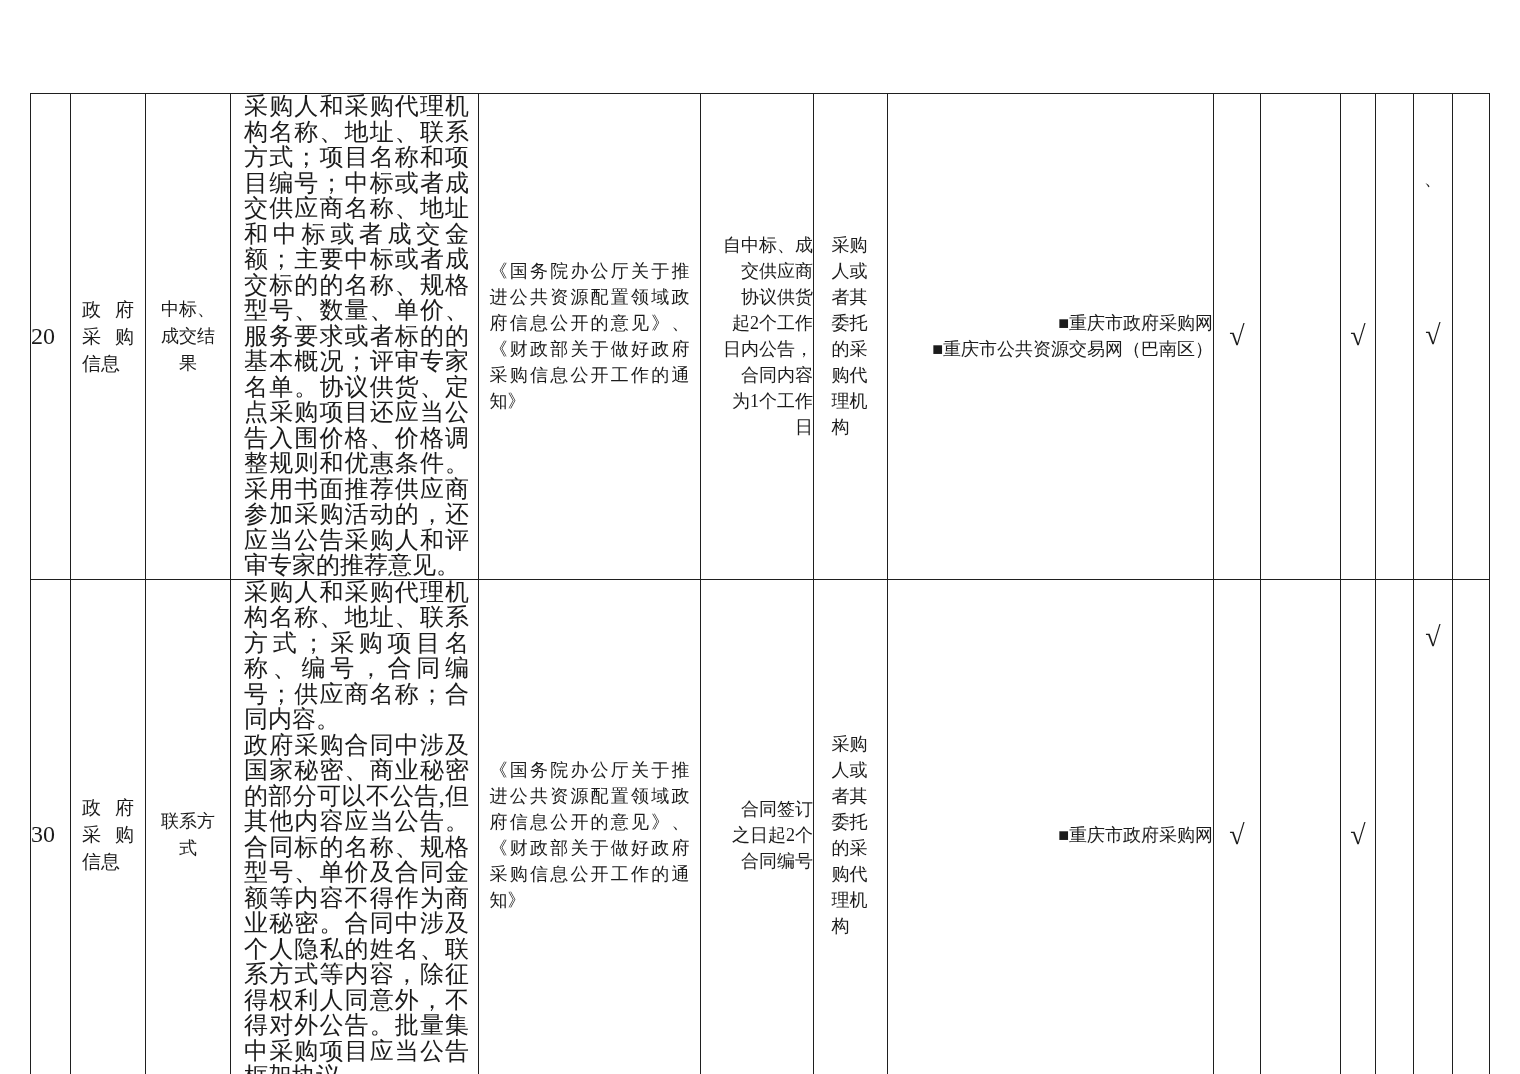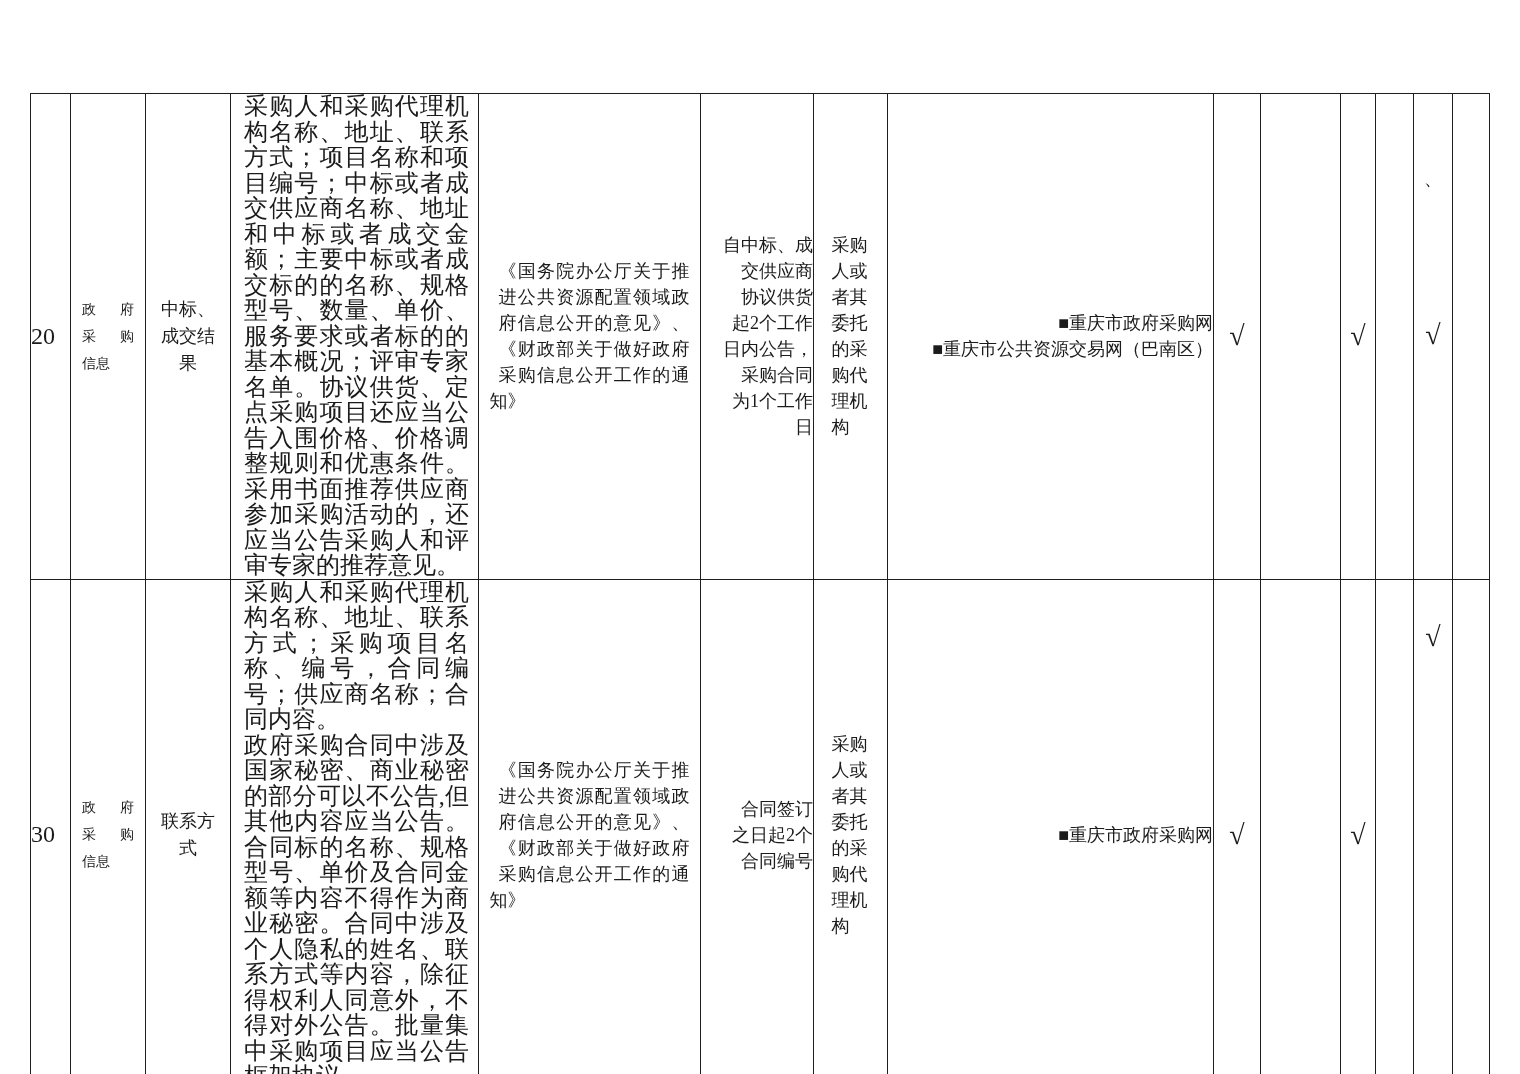--- a/index.html
+++ b/index.html
@@ -12,32 +12,32 @@
   table.doc-table {
     position:absolute; left:30px; top:93px; width:1459px;
     border-collapse:collapse; table-layout:fixed;
   }
   td { border:1.5px solid #1f1f1f; padding:0; vertical-align:middle; overflow:hidden; }
   tr.r20 { height:396px; }
   tr.r21 { height:419px; }
 
   .c-num { font-size:24px; }
 
-  .cat-block { width:52px; margin:4px auto; font-size:14px; line-height:27px; }
+  .cat-block { width:52px; margin:4px auto; font-size:19px; line-height:27px; }
   .spread { text-align:justify; text-align-last:justify; }
 
   .item-block { width:58px; margin:16px auto; font-size:18px; line-height:27px; text-align:center; }
 
   .content-text {
     padding:0 9px 0 13px; font-size:24px; line-height:25.5px;
     text-align:justify; white-space:pre-line;
   }
 
   .basis-block { width:200px; margin:0 auto; font-size:18px; line-height:26px; }
-  .jline { text-align:justify; text-align-last:justify;margin-left:9px; }
+  .jline { text-align:justify; text-align-last:justify; }
   .jline-last { text-align:left; }
 
   .timing-block { font-size:18px; line-height:26px; text-align:right; }
 
   .resp-block { width:38px; margin:4px auto; font-size:18px; line-height:26px; text-align:left; }
 
   .chan-block { padding-left:16px; font-size:18px; line-height:26px; text-align:right; }
 
   .c-mark { text-align:center; }
   .check { font-size:28px; line-height:34px; }
@@ -96,21 +96,21 @@
             <div class="jline-last">知》</div>
           </div>
         </td>
         <td>
           <div class="timing-block">
             <div>自中标、成</div>
             <div>交供应商</div>
             <div>协议供货</div>
             <div>起2个工作</div>
             <div>日内公告，</div>
-            <div>采购合同</div>
+            <div>合同内容</div>
             <div>为1个工作</div>
             <div>日</div>
           </div>
         </td>
         <td>
           <div class="resp-block">采购人或者其委托的采购代理机构</div>
         </td>
         <td>
           <div class="chan-block">
             <div>■重庆市政府采购网</div>

